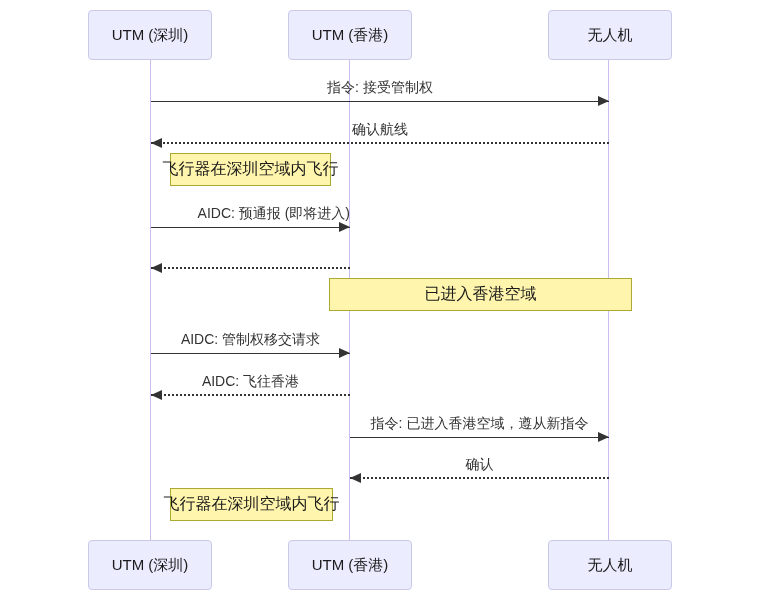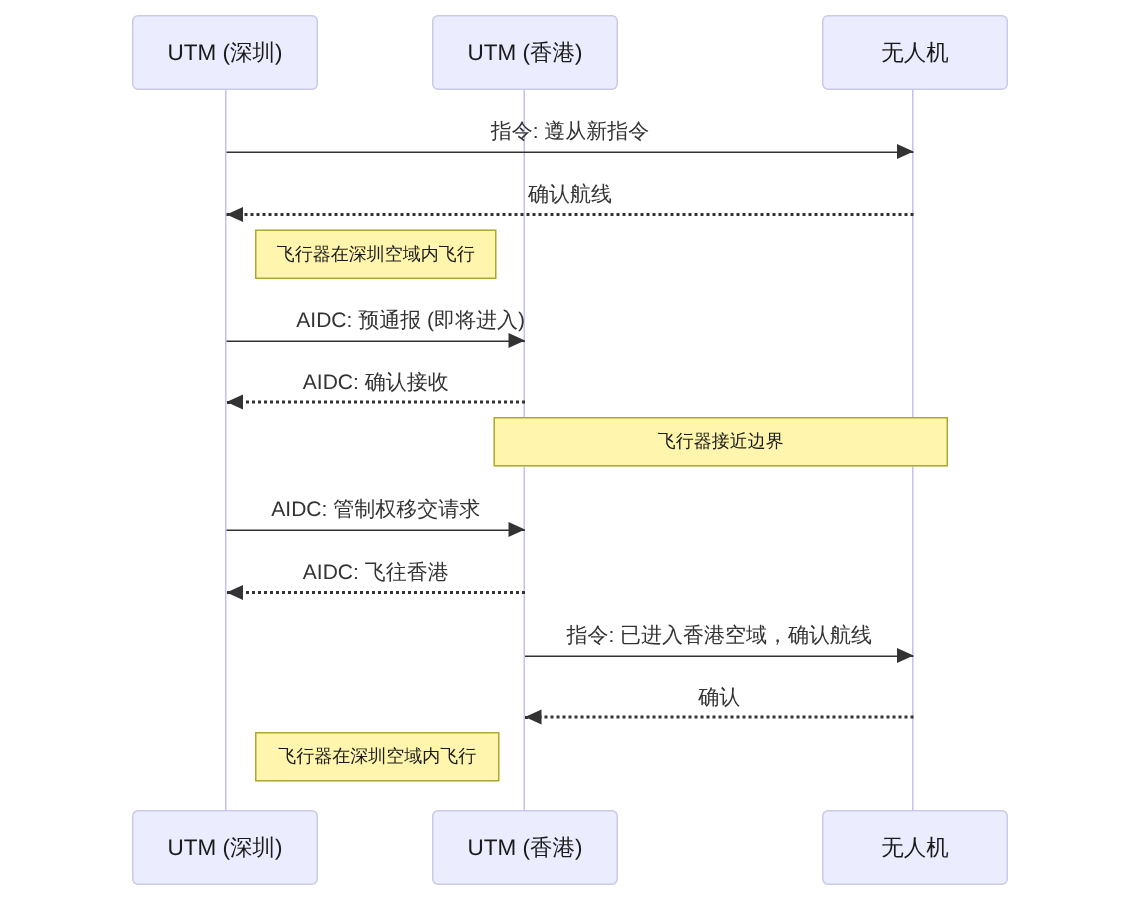--- a/index.html
+++ b/index.html
@@ -48,66 +48,65 @@
   }
   .arrow.left{
     border-top:5px solid transparent;border-bottom:5px solid transparent;
     border-right:11px solid var(--message-color);
   }
   .note{
     position:absolute;
     background:var(--note-fill);
     border:1px solid var(--note-border);
     display:flex;align-items:center;justify-content:center;
-    font-size:12px;color:var(--text-color);
+    font-size:16px;color:var(--text-color);
     box-sizing:border-box;white-space:nowrap;
   }
 </style>
 </head>
 <body>
 
 <div class="diagram">
 
   <div class="lifeline" style="left:150px;top:60px;height:480px;"></div>
   <div class="lifeline" style="left:349px;top:60px;height:480px;"></div>
   <div class="lifeline" style="left:608px;top:60px;height:480px;"></div>
 
   <div class="actor" style="left:88px;top:10px;">UTM (深圳)</div>
   <div class="actor" style="left:288px;top:10px;">UTM (香港)</div>
   <div class="actor" style="left:548px;top:10px;">无人机</div>
 
-  <div class="msg-text" style="left:151px;top:79px;width:458px;">指令: 遵从新指令</div>
+  <div class="msg-text" style="left:151px;top:79px;width:458px;">指令: 接受管制权</div>
   <div class="msg-line" style="left:151px;top:101px;width:458px;"></div>
   <div class="arrow right" style="left:598px;top:96px;"></div>
 
   <div class="msg-text" style="left:151px;top:121px;width:458px;">确认航线</div>
   <div class="msg-line dashed" style="left:151px;top:142px;width:458px;"></div>
   <div class="arrow left" style="left:151px;top:138px;"></div>
 
   <div class="note" style="left:170px;top:153px;width:161px;height:33px;">飞行器在深圳空域内飞行</div>
 
   <div class="msg-text" style="left:151px;top:205px;width:199px;text-align:right;">AIDC: 预通报 (即将进入)</div>
   <div class="msg-line" style="left:151px;top:227px;width:199px;"></div>
   <div class="arrow right" style="left:339px;top:222px;"></div>
 
-  <div class="msg-text" style="left:151px;top:246px;width:199px;">AIDC: 确认接收</div>
   <div class="msg-line dashed" style="left:151px;top:267px;width:199px;"></div>
   <div class="arrow left" style="left:151px;top:263px;"></div>
 
-  <div class="note" style="left:329px;top:278px;width:303px;height:33px;">飞行器接近边界</div>
+  <div class="note" style="left:329px;top:278px;width:303px;height:33px;">已进入香港空域</div>
 
   <div class="msg-text" style="left:151px;top:331px;width:199px;">AIDC: 管制权移交请求</div>
   <div class="msg-line" style="left:151px;top:353px;width:199px;"></div>
   <div class="arrow right" style="left:339px;top:348px;"></div>
 
   <div class="msg-text" style="left:151px;top:373px;width:199px;">AIDC: 飞往香港</div>
   <div class="msg-line dashed" style="left:151px;top:394px;width:199px;"></div>
   <div class="arrow left" style="left:151px;top:390px;"></div>
 
-  <div class="msg-text" style="left:350px;top:415px;width:259px;">指令: 已进入香港空域，确认航线</div>
+  <div class="msg-text" style="left:350px;top:415px;width:259px;">指令: 已进入香港空域，遵从新指令</div>
   <div class="msg-line" style="left:350px;top:437px;width:259px;"></div>
   <div class="arrow right" style="left:598px;top:432px;"></div>
 
   <div class="msg-text" style="left:350px;top:456px;width:259px;">确认</div>
   <div class="msg-line dashed" style="left:350px;top:477px;width:259px;"></div>
   <div class="arrow left" style="left:350px;top:473px;"></div>
 
   <div class="note" style="left:170px;top:488px;width:163px;height:33px;">飞行器在深圳空域内飞行</div>
 
   <div class="actor" style="left:88px;top:540px;">UTM (深圳)</div>

